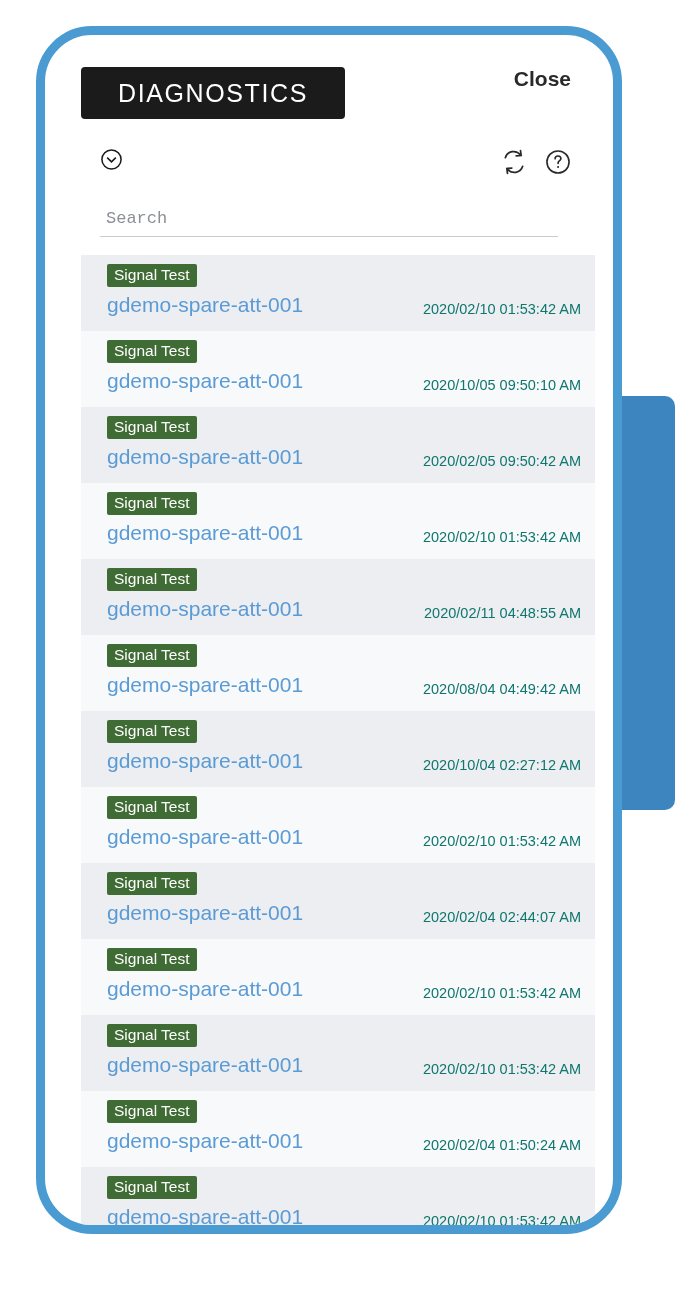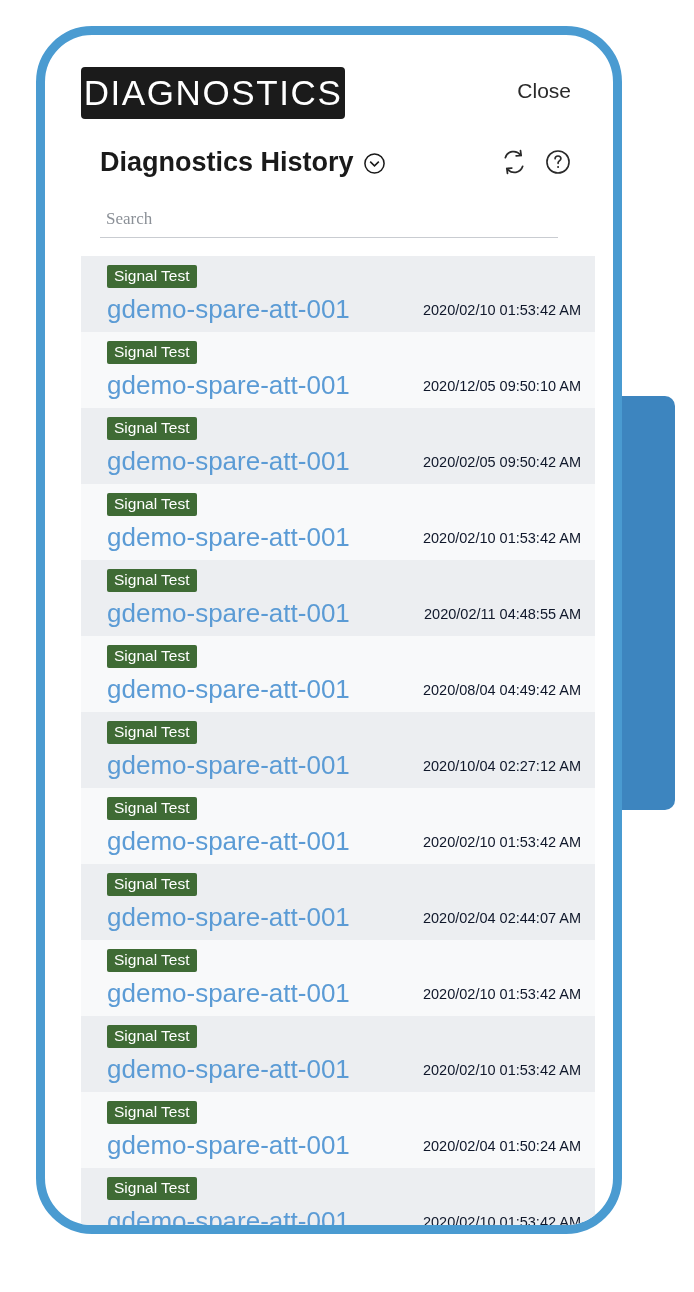--- a/index.html
+++ b/index.html
@@ -63,31 +63,32 @@
     width: 264px;
     height: 52px;
     background: #1b1b1b;
     border-radius: 4px;
     display: flex;
     align-items: center;
     justify-content: center;
   }
   .logo-badge span {
     color: #ffffff;
-    font-size: 35px;
+    font-size: 25px;
     letter-spacing: 1.6px;
     font-weight: 400;
   }
   .close-btn {
     position: absolute;
     right: 42px;
-    top: 44px;
+    top: 32px;
     font-size: 21px;
     color: #2a2a2a;
     cursor: pointer;
+    font-weight: bold;
   }
 
   
   .title-row {
     position: relative;
     margin-top: 26px;
     height: 44px;
   }
   .title {
     position: absolute;
@@ -123,21 +124,21 @@
   
   .search-wrap {
     margin: 18px 55px 0 55px;
     border-bottom: 1px solid #c9ccd1;
   }
   .search-input {
     width: 100%;
     border: none;
     outline: none;
     background: transparent;
-    font-family: Liberation Serif, serif;
+    font-family: Liberation Mono, monospace;
     font-size: 17px;
     color: #555;
     padding: 0 0 8px 6px;
     box-sizing: border-box;
   }
   .search-input::placeholder {
     color: #8b9097;
   }
 
   
@@ -165,50 +166,49 @@
     color: #ffffff;
     font-size: 15.5px;
     padding: 2px 7px 3px 7px;
     border-radius: 2px;
     line-height: 1.15;
   }
   .device-name {
     position: absolute;
     left: 26px;
     top: 38px;
-    font-size: 26px;
+    font-size: 21px;
     color: #5b9bd5;
   }
   .timestamp {
     position: absolute;
     right: 14px;
     top: 46px;
     font-size: 14.5px;
-    color: #0f172a;
+    color: #0f766e;
     white-space: nowrap;
   }
 </style>
 </head>
 <body>
 
 <div class="side-tab"></div>
 
 <div class="device">
   <div class="screen">
 
     <div class="header">
       <div class="logo-badge">
         <span>DIAGNOSTICS</span>
       </div>
       <div class="close-btn">Close</div>
     </div>
 
     <div class="title-row">
       <div class="title">
-        <span>Diagnostics History</span>
         <span class="chev-circle">
           <svg width="23" height="23" viewBox="0 0 24 24" fill="none" stroke="#1a1a1a" stroke-width="1.6">
             <circle cx="12" cy="12" r="10"></circle>
             <polyline points="7.5,10 12,14.5 16.5,10"></polyline>
           </svg>
         </span>
       </div>
       <div class="icons-right">
         <span class="icon-btn">
           <svg width="26" height="26" viewBox="0 0 24 24" fill="none" stroke="#2a2a2a" stroke-width="1.6" stroke-linecap="round">
@@ -235,21 +235,21 @@
     <div class="list">
 
     <div class="row alt">
           <div class="tag">Signal Test</div>
           <div class="device-name">gdemo-spare-att-001</div>
           <div class="timestamp">2020/02/10 01:53:42 AM</div>
         </div>
         <div class="row plain">
           <div class="tag">Signal Test</div>
           <div class="device-name">gdemo-spare-att-001</div>
-          <div class="timestamp">2020/12/05 09:50:10 AM</div>
+          <div class="timestamp">2020/10/05 09:50:10 AM</div>
         </div>
         <div class="row alt">
           <div class="tag">Signal Test</div>
           <div class="device-name">gdemo-spare-att-001</div>
           <div class="timestamp">2020/02/05 09:50:42 AM</div>
         </div>
         <div class="row plain">
           <div class="tag">Signal Test</div>
           <div class="device-name">gdemo-spare-att-001</div>
           <div class="timestamp">2020/02/10 01:53:42 AM</div>

